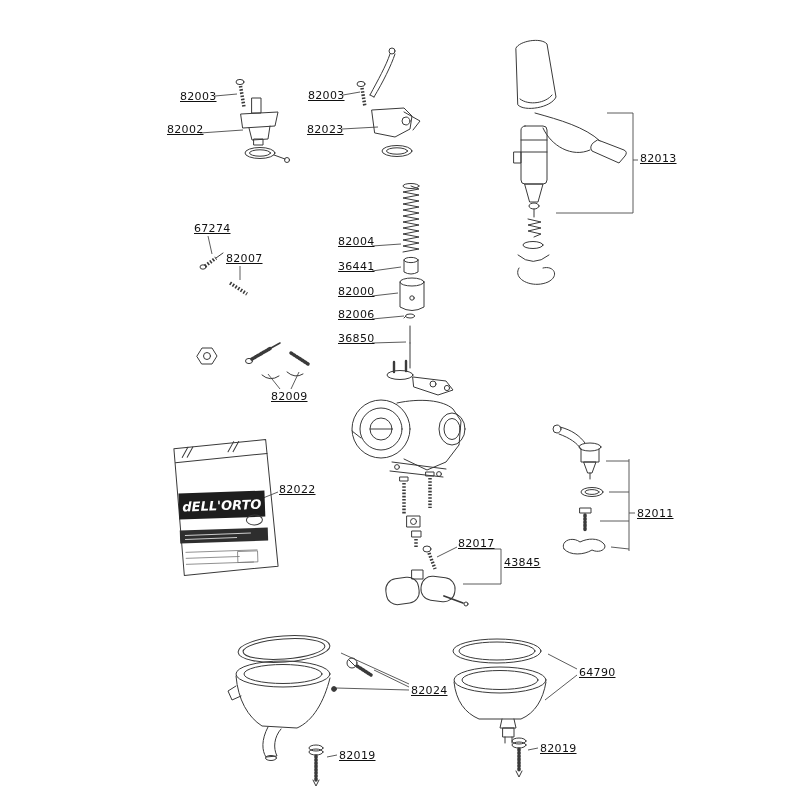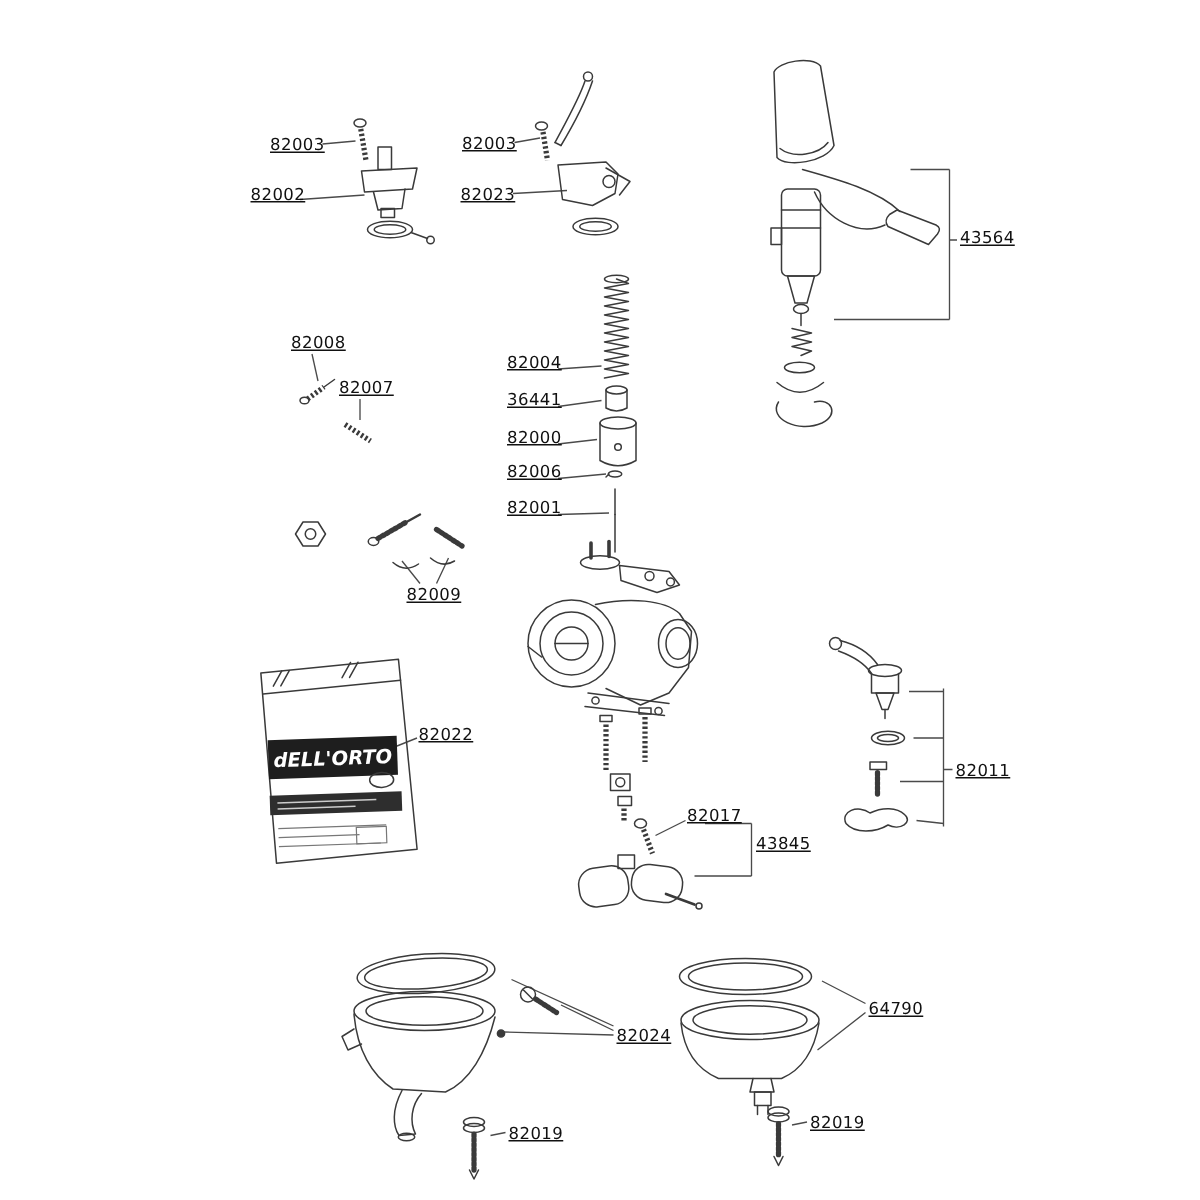--- a/index.html
+++ b/index.html
@@ -244,28 +244,28 @@
       <line class="thr" x1="519" y1="749" x2="519" y2="771"></line>
       <path d="M516 771 L519 777 L522 771"></path>
     </g>
   </svg>
 
   <div class="layer">
     <div class="lbl" style="left:180px;top:90px">82003</div>
     <div class="lbl" style="left:167px;top:123px">82002</div>
     <div class="lbl" style="left:308px;top:89px">82003</div>
     <div class="lbl" style="left:307px;top:123px">82023</div>
-    <div class="lbl" style="left:640px;top:152px">43564</div>
-    <div class="lbl" style="left:194px;top:222px">82008</div>
+    <div class="lbl" style="left:640px;top:152px">82013</div>
+    <div class="lbl" style="left:194px;top:222px">67274</div>
     <div class="lbl" style="left:226px;top:252px">82007</div>
     <div class="lbl" style="left:338px;top:235px">82004</div>
     <div class="lbl" style="left:338px;top:260px">36441</div>
     <div class="lbl" style="left:338px;top:285px">82000</div>
     <div class="lbl" style="left:338px;top:308px">82006</div>
-    <div class="lbl" style="left:338px;top:332px">82001</div>
+    <div class="lbl" style="left:338px;top:332px">36850</div>
     <div class="lbl" style="left:271px;top:390px">82009</div>
     <div class="lbl" style="left:279px;top:483px">82022</div>
     <div class="lbl" style="left:458px;top:537px">82017</div>
     <div class="lbl" style="left:504px;top:556px">43845</div>
     <div class="lbl" style="left:637px;top:507px">82011</div>
     <div class="lbl" style="left:411px;top:684px">82024</div>
     <div class="lbl" style="left:579px;top:666px">64790</div>
     <div class="lbl" style="left:339px;top:749px">82019</div>
     <div class="lbl" style="left:540px;top:742px">82019</div>
   </div>

